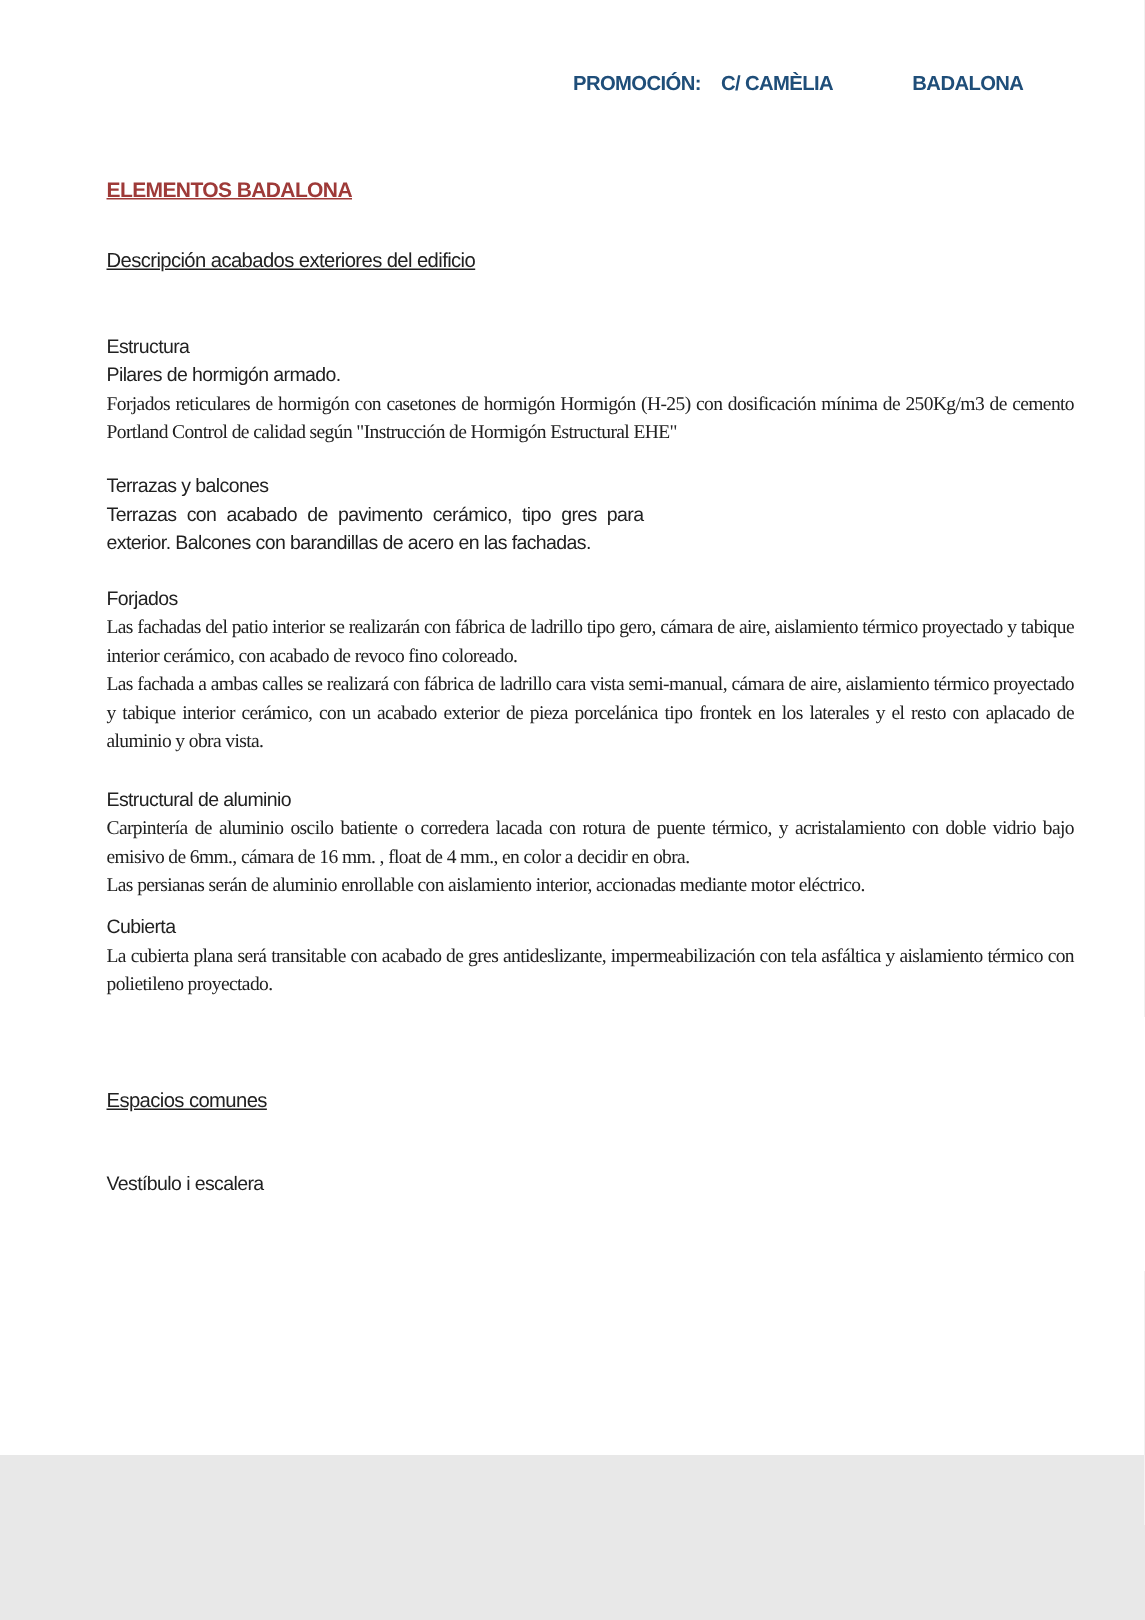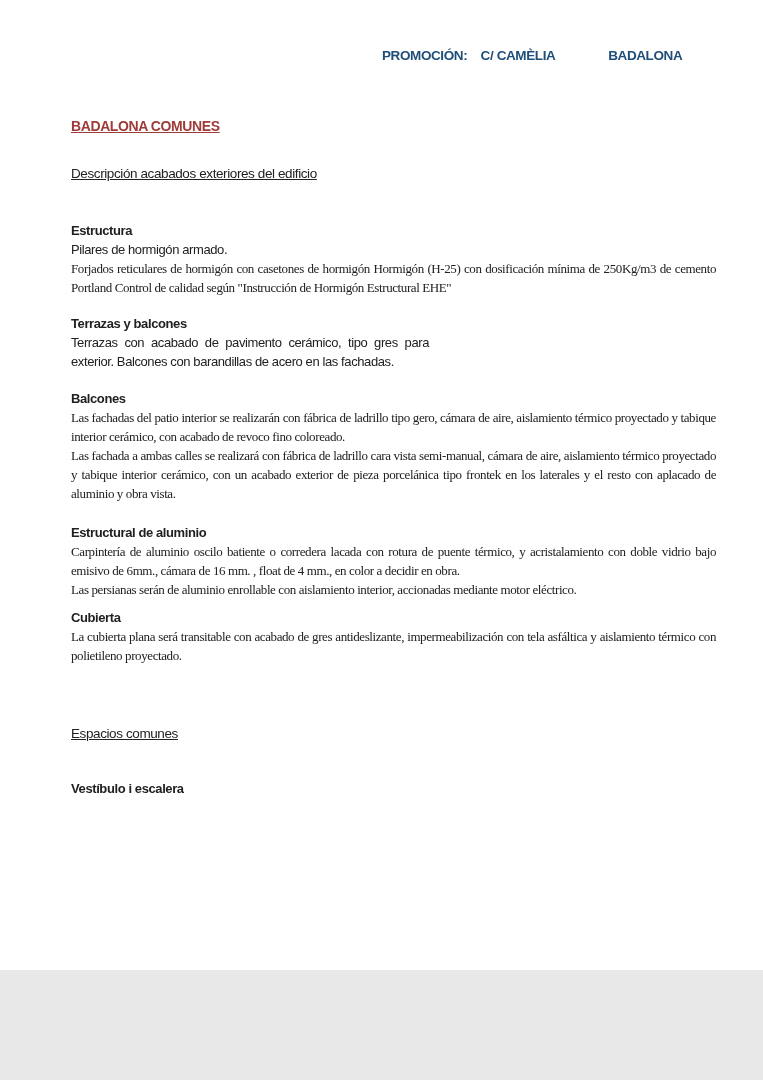--- a/index.html
+++ b/index.html
@@ -48,21 +48,21 @@
     text-decoration: underline;
   }
   .sub-title {
     font-size: 13.5px;
     text-decoration: underline;
   }
   .sub-title.ext  { margin-top: 28px !important; }
   .sub-title.esp  { margin-top: 59px !important; }
 
   .sec-heading {
-    font-weight: bold;
+    font-weight: normal;
   }
   .mt-estructura  { margin-top: 38px !important; }
   .mt-terrazas    { margin-top: 17px !important; }
   .mt-fachadas    { margin-top: 18px !important; }
   .mt-cerramiento { margin-top: 20px !important; }
   .mt-cubierta    { margin-top: 9px  !important; }
   .mt-vestibulo   { margin-top: 36px !important; }
 
   .para-just   { text-align: justify; font-family: Liberation Serif, serif; }
   .para-narrow { width: 358px; text-align: justify; }
@@ -74,32 +74,32 @@
 <div class="page">
 
   <div class="doc-header">
     <span class="promo-label">PROMOCIÓN:</span>
     <span class="promo-value">C/ CAMÈLIA</span>
     <span class="promo-city">BADALONA</span>
   </div>
 
   <div class="content">
 
-    <div class="main-title">BADALONA COMUNES</div>
+    <div class="main-title">ELEMENTOS BADALONA</div>
 
     <div class="sub-title ext">Descripción acabados exteriores del edificio</div>
 
     <div class="sec-heading mt-estructura">Estructura</div>
     <div>Pilares de hormigón armado.</div>
     <div class="para-just">Forjados reticulares de hormigón con casetones de hormigón Hormigón (H-25) con dosificación mínima de 250Kg/m3 de cemento Portland Control de calidad según "Instrucción de Hormigón Estructural EHE"</div>
 
     <div class="sec-heading mt-terrazas">Terrazas y balcones</div>
     <div class="para-narrow">Terrazas con acabado de pavimento cerámico, tipo gres para exterior. Balcones con barandillas de acero en las fachadas.</div>
 
-    <div class="sec-heading mt-fachadas">Balcones</div>
+    <div class="sec-heading mt-fachadas">Forjados</div>
     <div class="para-just">Las fachadas del patio interior se realizarán con fábrica de ladrillo tipo gero, cámara de aire, aislamiento térmico proyectado y tabique interior cerámico, con acabado de revoco fino coloreado.</div>
     <div class="para-just">Las fachada a ambas calles se realizará con fábrica de ladrillo cara vista semi-manual, cámara de aire, aislamiento térmico proyectado y tabique interior cerámico, con un acabado exterior de pieza porcelánica tipo frontek en los laterales y el resto con aplacado de aluminio y obra vista.</div>
 
     <div class="sec-heading mt-cerramiento">Estructural de aluminio</div>
     <div class="para-just">Carpintería de aluminio oscilo batiente o corredera lacada con rotura de puente térmico, y acristalamiento con doble vidrio bajo emisivo de 6mm., cámara de 16 mm. , float de 4 mm., en color a decidir en obra.</div>
     <div class="para-just">Las persianas serán de aluminio enrollable con aislamiento interior, accionadas mediante motor eléctrico.</div>
 
     <div class="sec-heading mt-cubierta">Cubierta</div>
     <div class="para-just">La cubierta plana será transitable con acabado de gres antideslizante, impermeabilización con tela asfáltica y aislamiento térmico con polietileno proyectado.</div>
 

